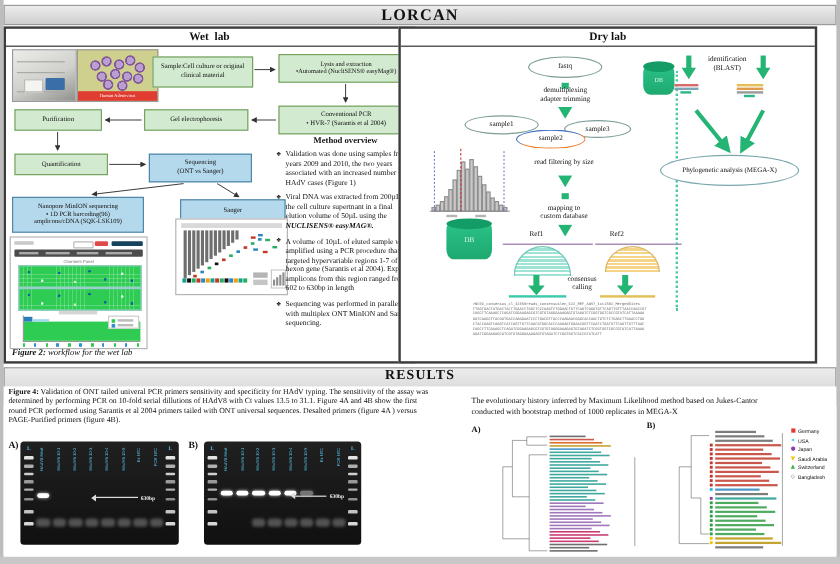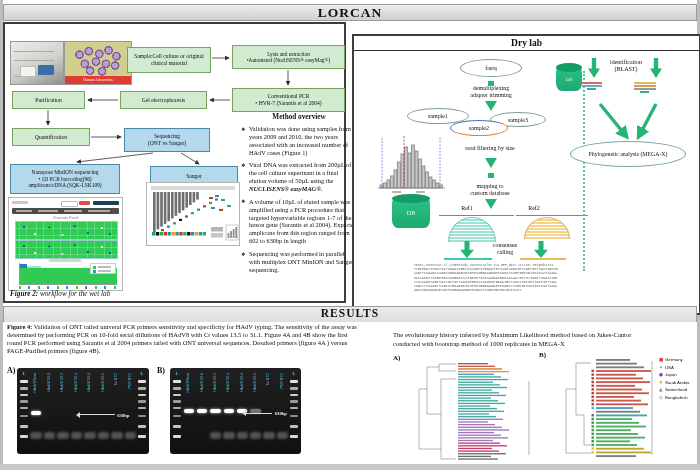--- a/index.html
+++ b/index.html
@@ -7,21 +7,21 @@
        font-family:"Liberation Serif","DejaVu Serif",serif;color:#111;}
   .edge-left,.edge-right{position:absolute;top:0;width:3px;height:470px;background:#bdbdbd;}
   .edge-left{left:0}.edge-right{right:0}
   .edge-bottom{position:absolute;left:0;right:0;bottom:0;height:6px;background:#c7c7c7;}
   .bar{position:absolute;left:3px;width:694px;background:linear-gradient(#ececec,#cfcfcf);
        border:1px solid #9b9b9b;text-align:center;font-weight:bold;box-sizing:border-box;}
   .methods-bar{top:4px;height:17px;font-size:13.5px;line-height:15px;letter-spacing:1px;}
   .results-bar{top:306px;height:32px;font-size:11.5px;line-height:12px;letter-spacing:1px;}
   .panel{position:absolute;top:22px;height:281px;background:#fff;border:2px solid #3c3c3c;box-sizing:border-box;}
   .panel.wet{left:3px;width:343px;}
-  .panel.dry{left:352px;width:349px;margin-top:12px;}
+  .panel.dry{left:332px;width:349px;}
   .panel-title{position:absolute;left:0;right:0;top:0;height:14px;text-align:center;font-weight:bold;
        font-size:9.5px;line-height:14px;border-bottom:1.5px solid #333;white-space:pre;}
   .panel-body{position:absolute;left:0;right:0;top:16px;bottom:0;}
   .abs{position:absolute;}
   .multi{white-space:pre-line;}
   .fbox{position:absolute;box-sizing:border-box;display:flex;align-items:center;justify-content:center;
         text-align:center;font-size:5.6px;line-height:1.2;padding:1px;}
   .green{background:#d2ead0;border:0.8px solid #77a35f;}
   .blue{background:#b5d9ec;border:0.8px solid #4e88a8;}
   .overlay{position:absolute;left:0;top:0;pointer-events:none;}
@@ -100,21 +100,21 @@
   .uline{position:absolute;height:2px;}
   .divider{position:absolute;border-left:2px dotted #4cc7a8;}
   .seqblock{position:absolute;font-family:"Liberation Mono","DejaVu Sans Mono",monospace;
      font-size:3.1px;line-height:1.35;color:#666;word-break:break-all;white-space:pre-line;}
   .reads{position:absolute;}
   .reads i{display:block;height:1.6px;margin-bottom:1.4px;}
   .mega{position:absolute;border:0.8px solid #7aa6ad;border-radius:50%;background:#fff;
      display:flex;align-items:center;justify-content:center;font-size:5.8px;text-align:center;}
   .phylo-desc{position:absolute;font-size:7.6px;line-height:1.25;}
   
-  .mo{position:absolute;left:236px;top:73px;width:116px;}
+  .mo{position:absolute;left:225px;top:73px;width:116px;}
   .mo h4{margin:0 0 4px 0;text-align:center;font-size:7.2px;}
   .bullet{display:flex;margin-bottom:5px;font-size:6.3px;line-height:1.25;}
   .bullet .mk{width:8px;flex:none;font-family:"DejaVu Sans",sans-serif;font-size:5px;padding-top:0.5px;}
   .bullet .tx{flex:1;}
   
   .results-body{position:absolute;left:3px;top:322px;width:694px;height:141px;background:#fff;}
   .fig4{position:absolute;left:4px;top:1px;width:354px;font-size:6.5px;line-height:1.22;}
   .gel{position:absolute;background:linear-gradient(#202020,#101010);border-radius:3px;display:flex;padding:2px;box-sizing:border-box;}
   .lane{position:relative;flex:1;}
   .lane.ladder{flex:none;width:10px;}
@@ -143,20 +143,21 @@
 <div id="app">
   <div class="edge-left"></div>
   <div class="edge-right"></div>
   <div class="edge-bottom"></div>
 
   <div class="bar methods-bar">
     <span>LORCAN</span>
   </div>
 
   <section class="panel wet">
+    <div class="panel-title">Wet  lab</div>
     <div class="panel-body">
 
       <div class="abs machine" style="left:5px;top:1px;width:52px;height:42px;">
         <i class="shelf" style="top:22%"></i>
           <i class="shelf" style="top:42%"></i>
           <i class="shelf" style="top:80%"></i>
         <i class="bluebox"></i>
           <i class="whitebox"></i>
       </div>
       <div class="abs adeno" style="left:59px;top:1px;width:66px;height:42px;">

